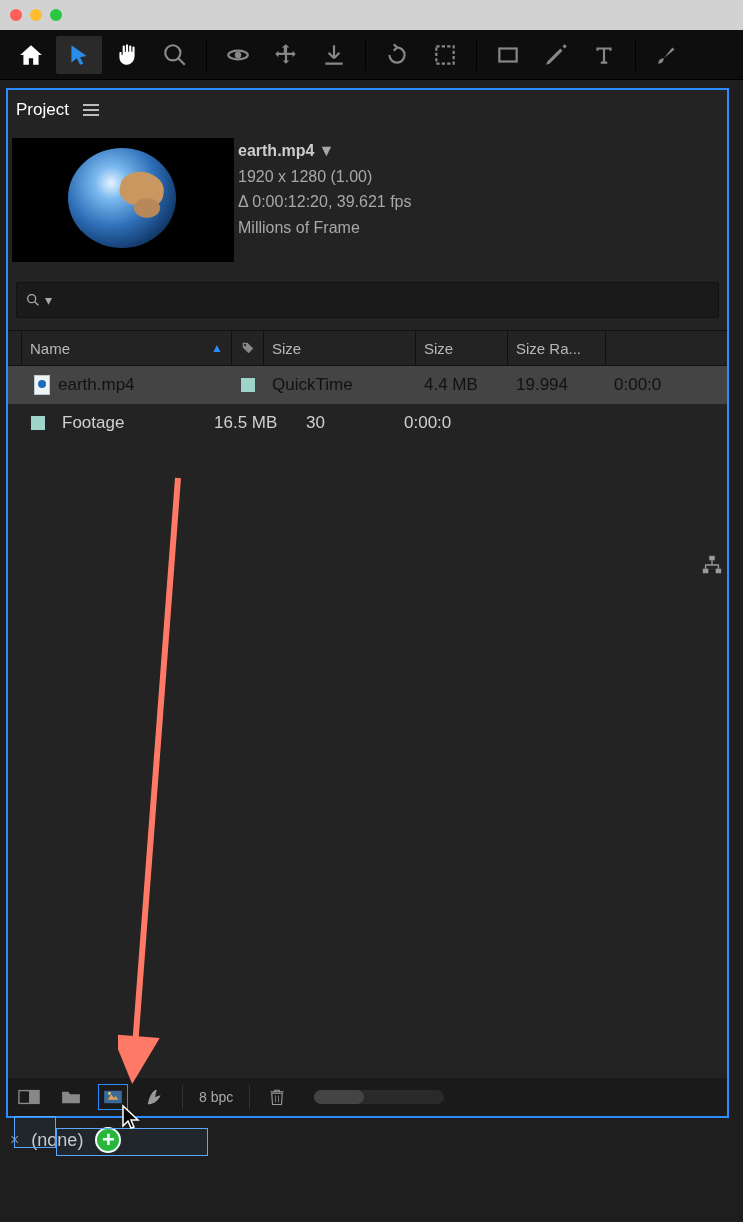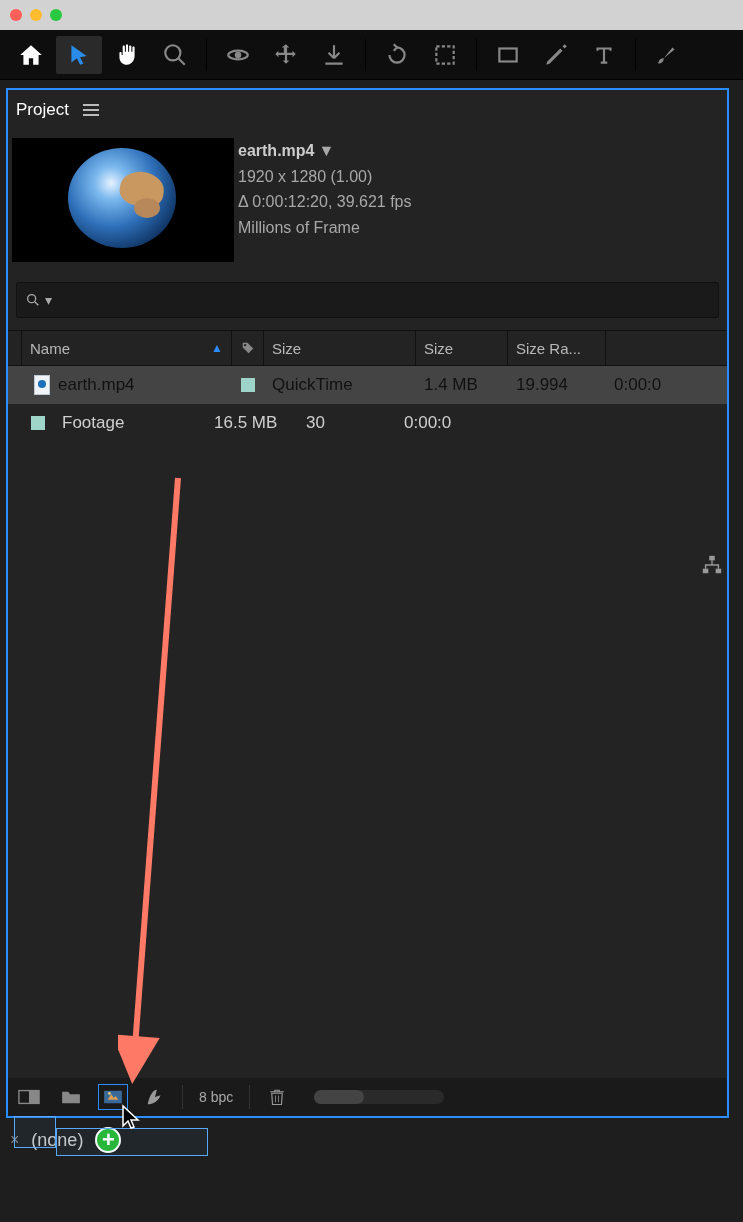--- a/index.html
+++ b/index.html
@@ -224,21 +224,21 @@
       <div class="table-row selected">
         <div class="cell c-blank"></div>
         <div class="cell c-name-cell">
           <div class="file-ico"></div>
           <span>earth.mp4</span>
         </div>
         <div class="cell c-chip">
           <div class="chip-sq"></div>
         </div>
         <div class="cell c-type">QuickTime</div>
-        <div class="cell c-size">1.4 MB</div>
+        <div class="cell c-size">4.4 MB</div>
         <div class="cell c-fr">19.994</div>
         <div class="cell c-ip">0:00:0</div>
       </div>
       <div class="table-row">
         <div class="cell c-blank"></div>
         <div class="cell c-chip">
           <div class="chip-sq"></div>
         </div>
         <div class="cell c-type">Footage</div>
         <div class="cell c-size">16.5 MB</div>

